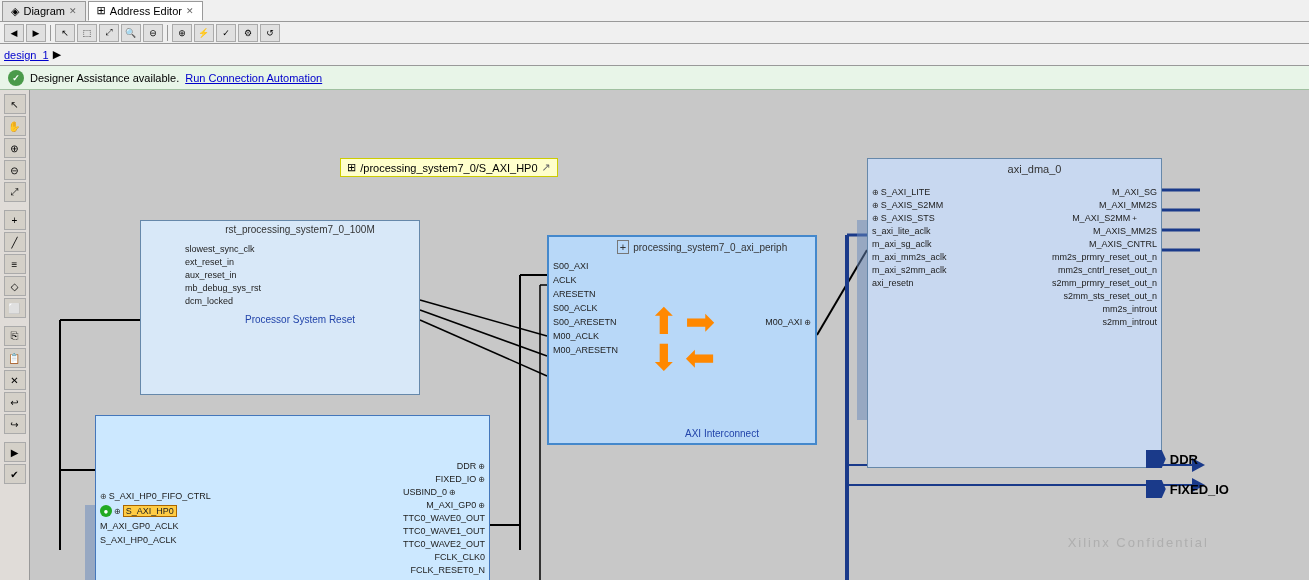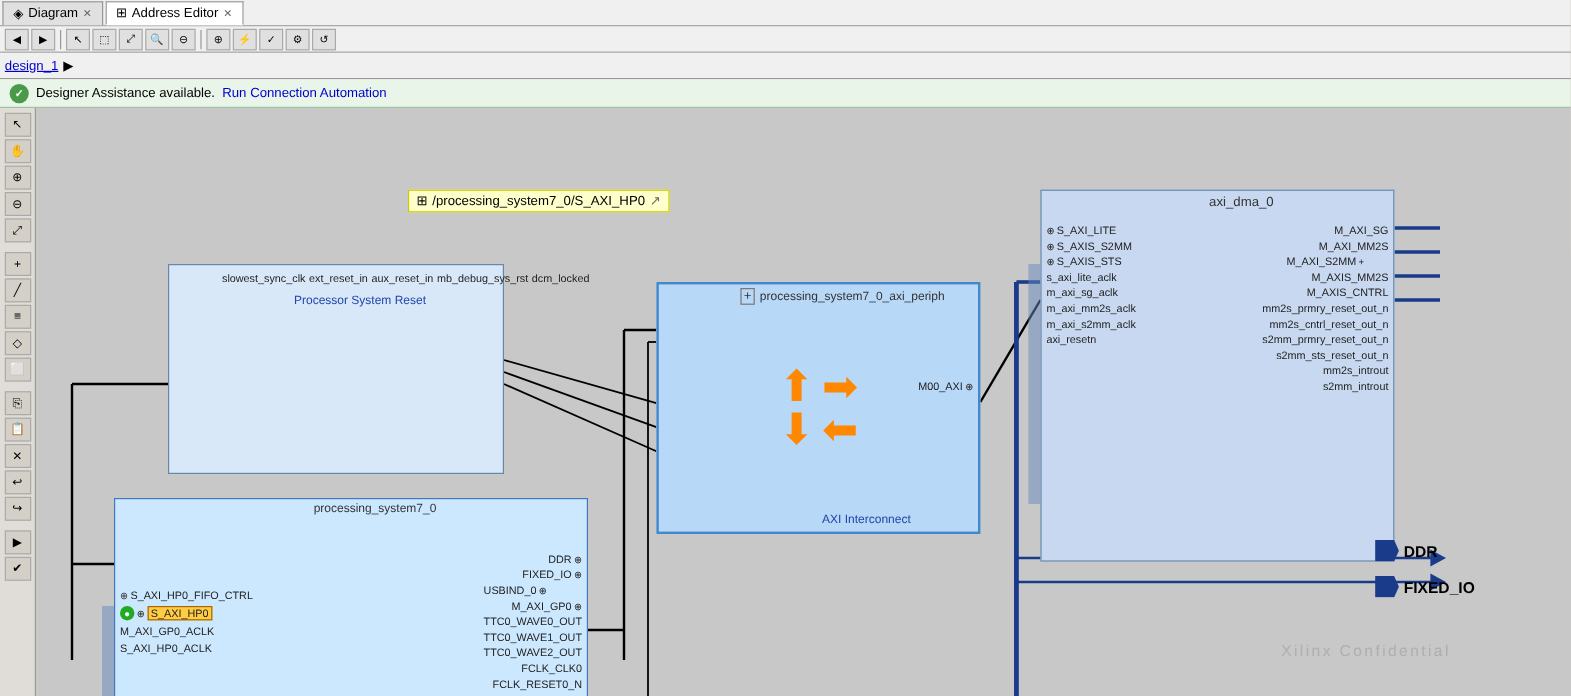--- a/index.html
+++ b/index.html
@@ -96,20 +96,21 @@
       border-radius: 50%;
       display: flex;
       align-items: center;
       justify-content: center;
       color: white;
       font-size: 9px;
       font-weight: bold;
     }
     .run-link {
       color: #0000cc;
+      text-decoration: underline;
       cursor: pointer;
     }
 
     
     .hover-label {
       position: absolute;
       top: 68px;
       left: 340px;
       background: #ffffcc;
       border: 1px solid #cccc00;
@@ -383,36 +384,36 @@
 
     <line x1="490" y1="515" x2="540" y2="515" stroke="#000" stroke-width="1.5"></line>
     <line x1="540" y1="515" x2="540" y2="195" stroke="#000" stroke-width="1.5"></line>
     <line x1="540" y1="195" x2="547" y2="195" stroke="#000" stroke-width="1.5"></line>
 
     <polygon points="1192,368 1205,375 1192,382" fill="#1a3a8a"></polygon>
     <polygon points="1192,388 1205,395 1192,402" fill="#1a3a8a"></polygon>
   </svg>
 
   <div class="block rst-block">
+    <div style="text-align:center;font-size:10px;padding:3px 0;color:#333;">rst_processing_system7_0_100M</div>
     <div style="display:flex;justify-content:space-between;padding:2px 4px;flex:1;">
 
-      <div style="display:flex;gap:3px;padding-top:4px;">
+      <div style="display:flex;flex-direction:column;gap:3px;padding-top:4px;">
         <div class="port-label">slowest_sync_clk</div>
         <div class="port-label">ext_reset_in</div>
         <div class="port-label">aux_reset_in</div>
         <div class="port-label">mb_debug_sys_rst</div>
         <div class="port-label">dcm_locked</div>
       </div>
 
     </div>
     <div class="block-title" style="margin-top:6px;">Processor System Reset</div>
   </div>
 
   <div class="block ps-block">
-    <div style="text-align:center;font-size:10px;padding:3px 0;color:#333;">processing_system7_0</div>
 
     <div style="position:absolute;left:4px;top:75px;display:flex;flex-direction:column;gap:4px;">
       <div class="port-label" style="display:flex;align-items:center;gap:2px;">
         <span style="font-size:8px;color:#333;">⊕</span>
         S_AXI_HP0_FIFO_CTRL
       </div>
       <div class="port-label" style="display:flex;align-items:center;gap:2px;">
         <span class="green-dot" style="font-size:8px;color:white;">●</span>
         <span style="font-size:8px;">⊕</span>
         <span class="highlighted-port">S_AXI_HP0</span>
@@ -444,20 +445,29 @@
     </div>
 
   </div>
 
   <div class="block axi-int-block">
     <div style="text-align:center;font-size:10px;padding:3px 0;color:#333;display:flex;align-items:center;justify-content:center;gap:4px;">
       <span style="cursor:pointer;font-size:11px;border:1px solid #777;padding:0 2px;">+</span>
       <span>processing_system7_0_axi_periph</span>
     </div>
 
+    <div style="position:absolute;left:4px;top:24px;display:flex;flex-direction:column;gap:4px;">
+      <div class="port-label">S00_AXI</div>
+      <div class="port-label">ACLK</div>
+      <div class="port-label">ARESETN</div>
+      <div class="port-label">S00_ACLK</div>
+      <div class="port-label">S00_ARESETN</div>
+      <div class="port-label">M00_ACLK</div>
+      <div class="port-label">M00_ARESETN</div>
+    </div>
 
     <div style="position:absolute;left:50%;top:50%;transform:translate(-50%,-50%);display:flex;gap:6px;align-items:center;">
       <div style="display:flex;flex-direction:column;align-items:center;">
         <span style="font-size:36px;color:#ff8800;line-height:1;">⬆</span>
         <span style="font-size:36px;color:#ff8800;line-height:1;">⬇</span>
       </div>
       <div style="display:flex;flex-direction:column;align-items:center;">
         <span style="font-size:36px;color:#ff8800;line-height:1;">➡</span>
         <span style="font-size:36px;color:#ff8800;line-height:1;">⬅</span>
       </div>

